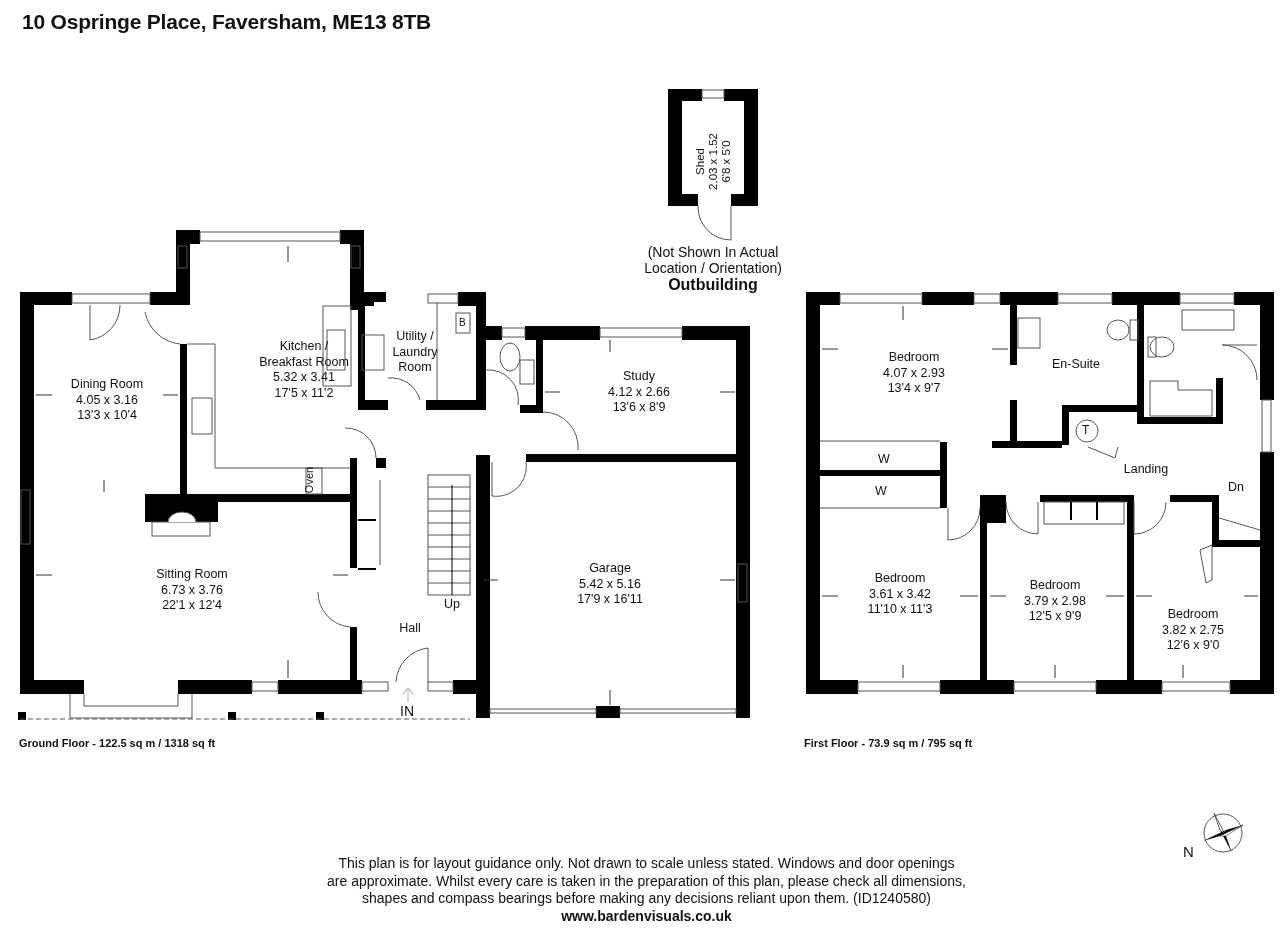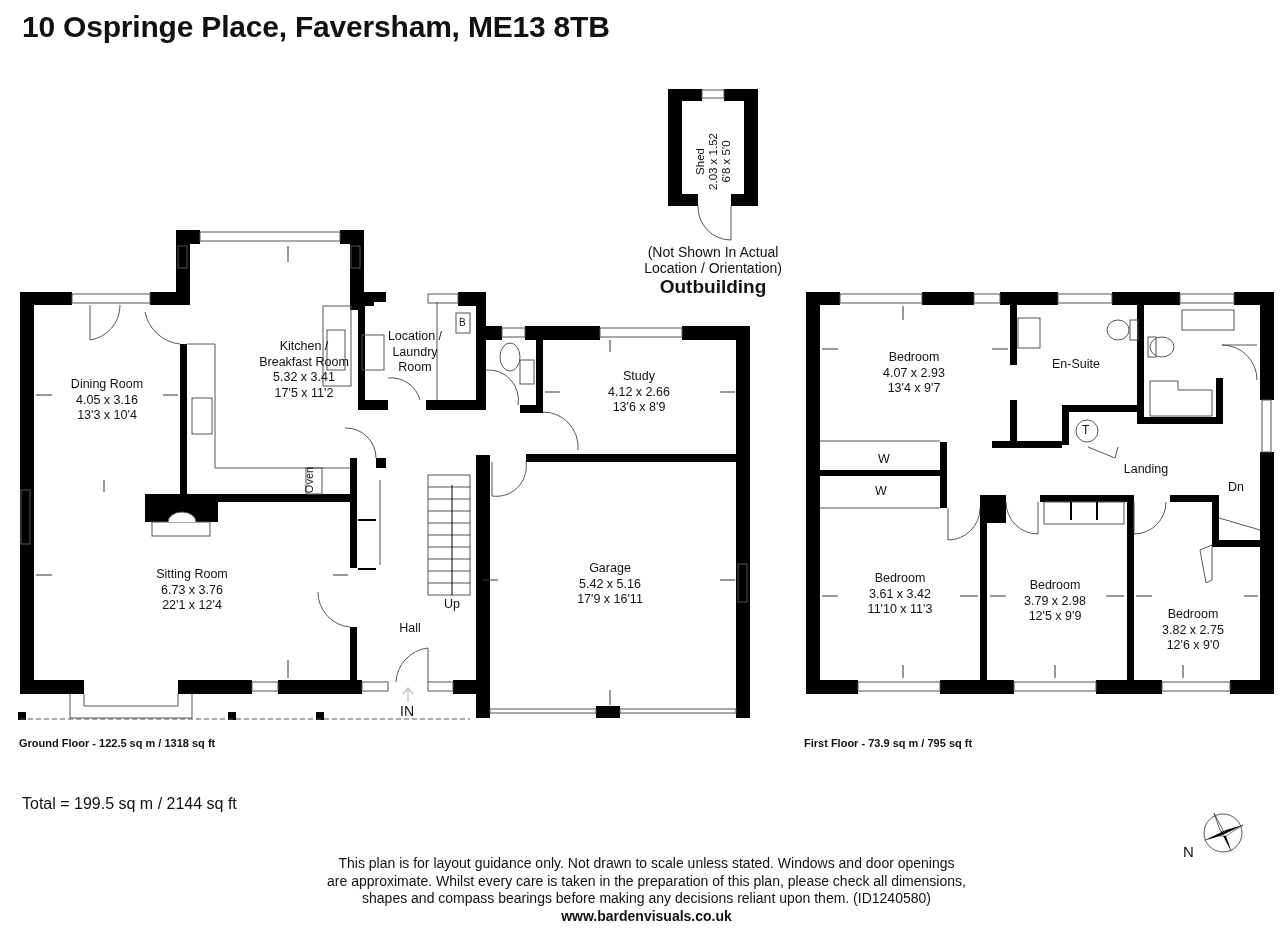--- a/index.html
+++ b/index.html
@@ -1,30 +1,30 @@
 <!DOCTYPE html>
 <html><head>
   <meta charset="utf-8">
   <style>
     html, body { margin: 0; padding: 0; background: #ffffff; }
     body { width: 1280px; height: 932px; position: relative; overflow: hidden;
            font-family: "Liberation Sans", sans-serif; color: #111; }
     .abs { position: absolute; }
-    .title { left: 22px; top: 10px; font-size: 30px; font-weight: bold; letter-spacing: -0.2px; }
+    .title { left: 22px; top: 10px; font-size: 21px; font-weight: bold; letter-spacing: -0.2px; }
     svg.plan { position: absolute; left: 0; top: 0; }
     .room { position: absolute; text-align: center; font-size: 12.5px; line-height: 15.5px; transform: translateX(-50%); white-space: nowrap; }
     .room span { display: block; }
     .rot { position: absolute; font-size: 11.5px; line-height: 13px; text-align: center; white-space: nowrap; }
     .floor-caption { font-size: 11px; font-weight: bold; }
     .areas { left: 22px; top: 793px; font-size: 16px; line-height: 21px; }
     .areas div { white-space: nowrap; }
     .disclaimer { left: 0; width: 1293px; top: 855px; text-align: center; font-size: 14px; line-height: 17.5px; }
     .disclaimer .web { font-weight: bold; }
     .outb-note { left: 628px; width: 170px; top: 245px; text-align: center; font-size: 14px; line-height: 15.5px; }
-    .outb-title { left: 628px; width: 170px; top: 276px; text-align: center; font-size: 19px; font-weight: bold; }
+    .outb-title { left: 628px; width: 170px; top: 276px; text-align: center; font-size: 16px; font-weight: bold; }
     .small-lbl { position: absolute; font-size: 12.5px; }
     .compass-n { left: 1183px; top: 843px; font-size: 15px; }
   </style>
 </head>
 <body>
 
 <div class="abs title">10 Ospringe Place, Faversham, ME13 8TB</div>
 
 <svg class="plan" width="1280" height="932" viewBox="0 0 1280 932">
   <g fill="#000">
@@ -280,21 +280,21 @@
   <span>4.05 x 3.16</span>
   <span>13'3 x 10'4</span>
 </div>
 <div class="room" style="left:276px;top:339px;margin-left:28px;">
   <span>Kitchen /</span>
   <span>Breakfast Room</span>
   <span>5.32 x 3.41</span>
   <span>17'5 x 11'2</span>
 </div>
 <div class="room" style="left:415px;top:329px;">
-  <span>Location /</span>
+  <span>Utility /</span>
   <span>Laundry</span>
   <span>Room</span>
 </div>
 <div class="room" style="left:639px;top:369px;">
   <span>Study</span>
   <span>4.12 x 2.66</span>
   <span>13'6 x 8'9</span>
 </div>
 <div class="room" style="left:192px;top:567px;">
   <span>Sitting Room</span>
@@ -342,21 +342,20 @@
 </div>
 <div class="small-lbl" style="left:878px;top:452px;">W</div>
 <div class="small-lbl" style="left:875px;top:484px;">W</div>
 <div class="small-lbl" style="left:1082px;top:423px;font-size:12px;">T</div>
 <div class="small-lbl" style="left:1228px;top:480px;">Dn</div>
 
 <div class="abs floor-caption" style="left:19px;top:737px;">Ground Floor - 122.5 sq m / 1318 sq ft</div>
 <div class="abs floor-caption" style="left:804px;top:737px;">First Floor - 73.9 sq m / 795 sq ft</div>
 
 <div class="abs areas">
-  <div>Total = 199.5 sq m / 2144 sq ft</div>
 </div>
 
 <div class="abs compass-n">N</div>
 
 <div class="abs disclaimer">
   <div>This plan is for layout guidance only. Not drawn to scale unless stated. Windows and door openings</div>
   <div>are approximate. Whilst every care is taken in the preparation of this plan, please check all dimensions,</div>
   <div>shapes and compass bearings before making any decisions reliant upon them. (ID1240580)</div>
   <div class="web">www.bardenvisuals.co.uk</div>
 </div>

